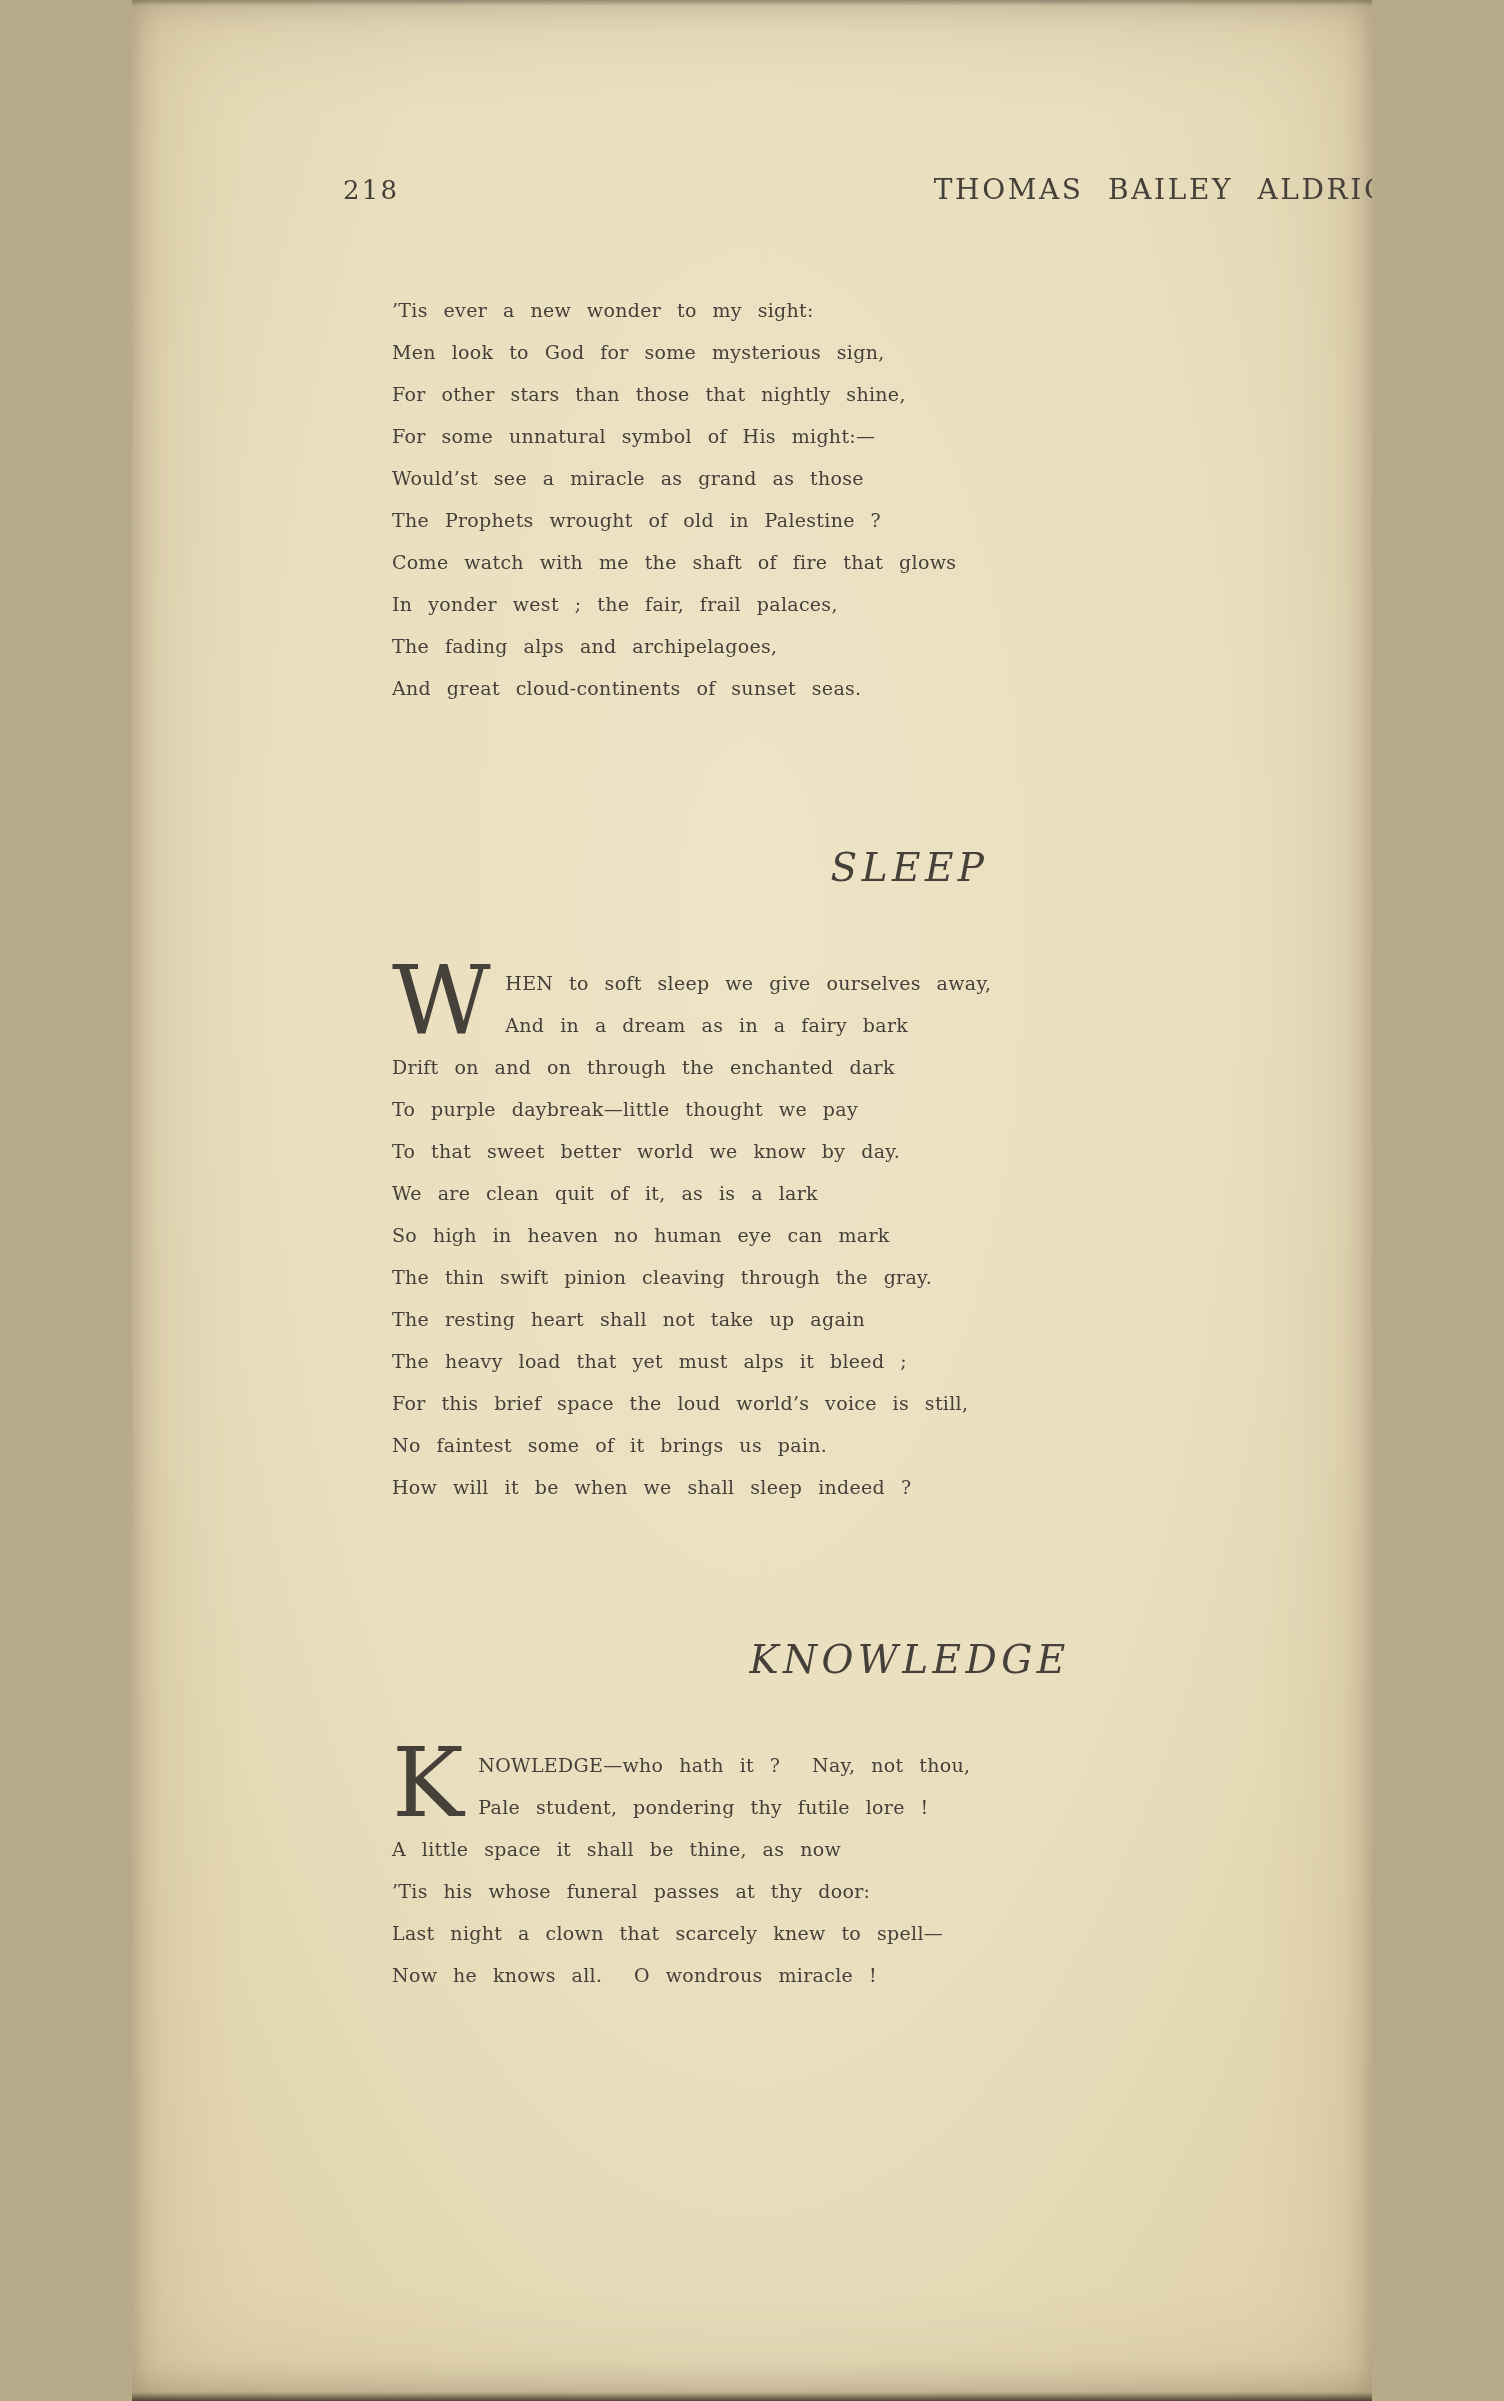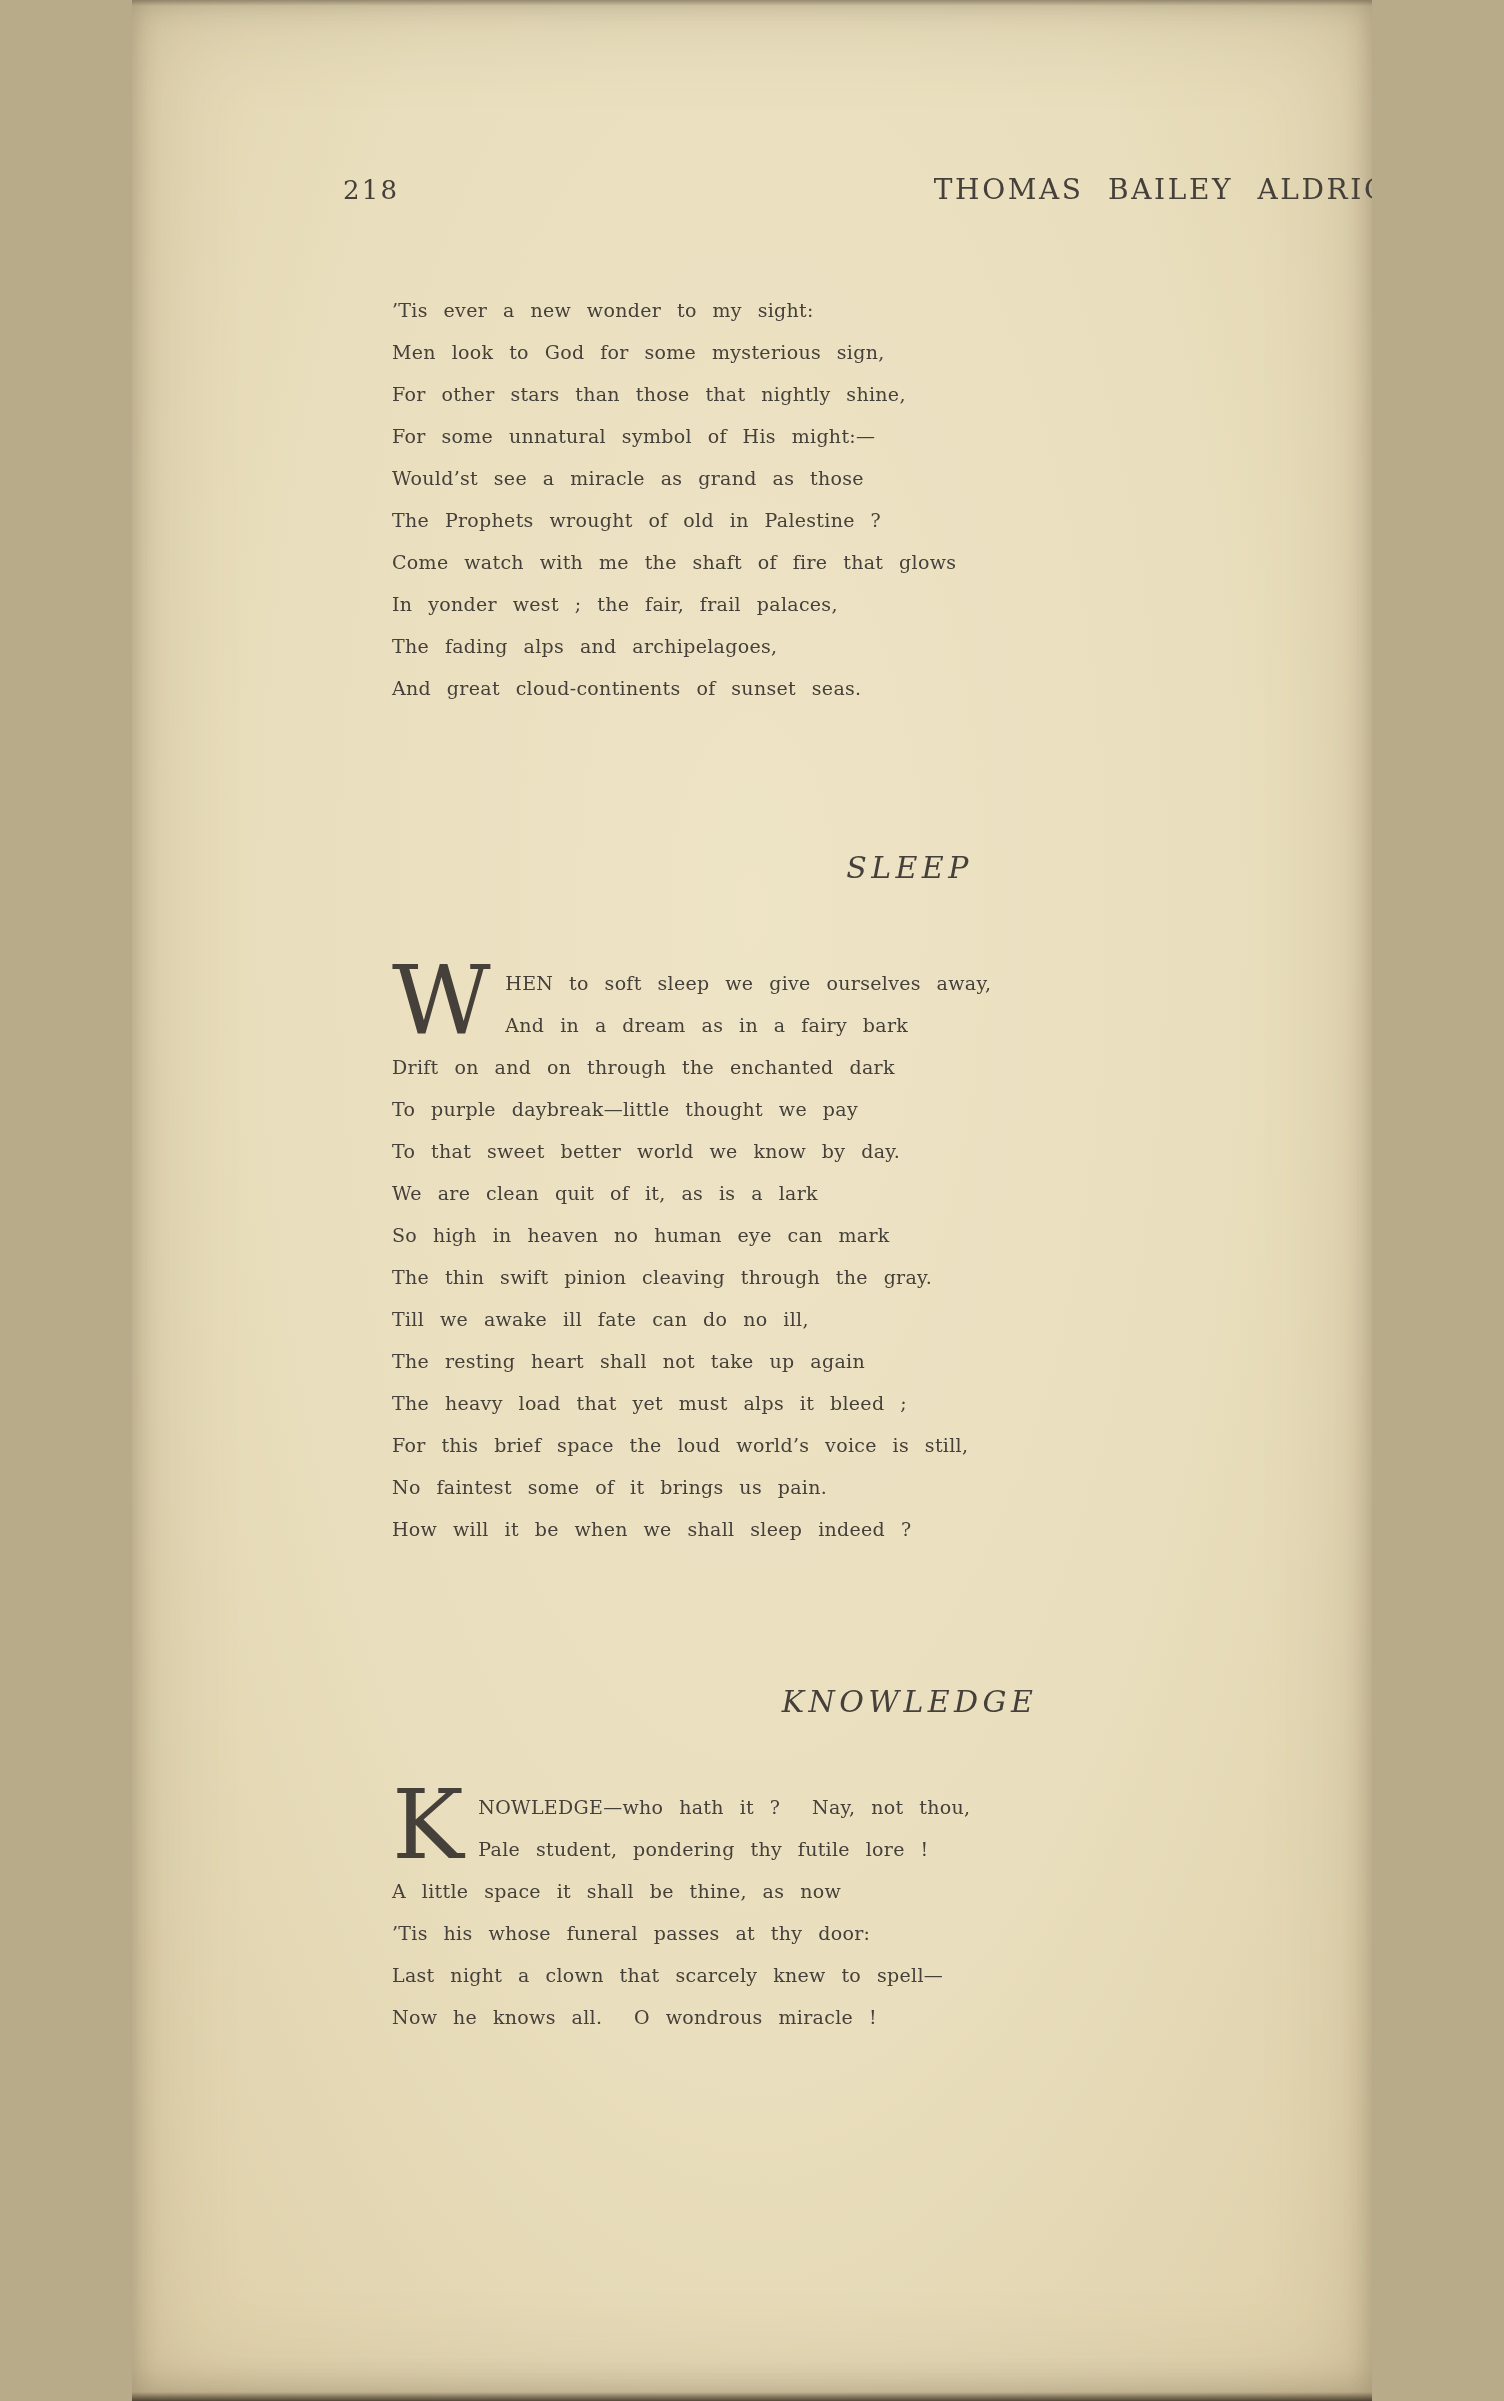--- a/index.html
+++ b/index.html
@@ -49,21 +49,21 @@
   .line{
     font-size:19px;
     line-height:42px;
     letter-spacing:0.3px;
     word-spacing:9.5px;
     white-space:pre-wrap;
   }
   .section-title{
     text-align:center;
     font-style:italic;
-    font-size:30px;
+    font-size:39px;
     line-height:42px;
     letter-spacing:4.4px;
     word-spacing:5.8px;
   }
   .title-sleep{margin-top:138px;}
   .poem-sleep{margin-top:73px;}
   .title-knowledge{margin-top:131px;}
   .poem-knowledge{margin-top:63px;}
   .dropcap{
     float:left;
@@ -105,21 +105,20 @@
       <span class="dropcap">W</span>
       <div class="line">HEN to soft sleep we give ourselves away,</div>
       <div class="line">And in a dream as in a fairy bark</div>
       <div>
           <div class="line">Drift on and on through the enchanted dark</div>
           <div class="line">To purple daybreak—little thought we pay</div>
           <div class="line">To that sweet better world we know by day.</div>
           <div class="line">We are clean quit of it, as is a lark</div>
           <div class="line">So high in heaven no human eye can mark</div>
           <div class="line">The thin swift pinion cleaving through the gray.</div>
-          <div class="line">Till we awake ill fate can do no ill,</div>
           <div class="line">The resting heart shall not take up again</div>
           <div class="line">The heavy load that yet must alps it bleed ;</div>
           <div class="line">For this brief space the loud world’s voice is still,</div>
           <div class="line">No faintest some of it brings us pain.</div>
           <div class="line">How will it be when we shall sleep indeed ?</div>
         </div>
     </div>
 
     <div class="section-title title-knowledge">KNOWLEDGE</div>
 

